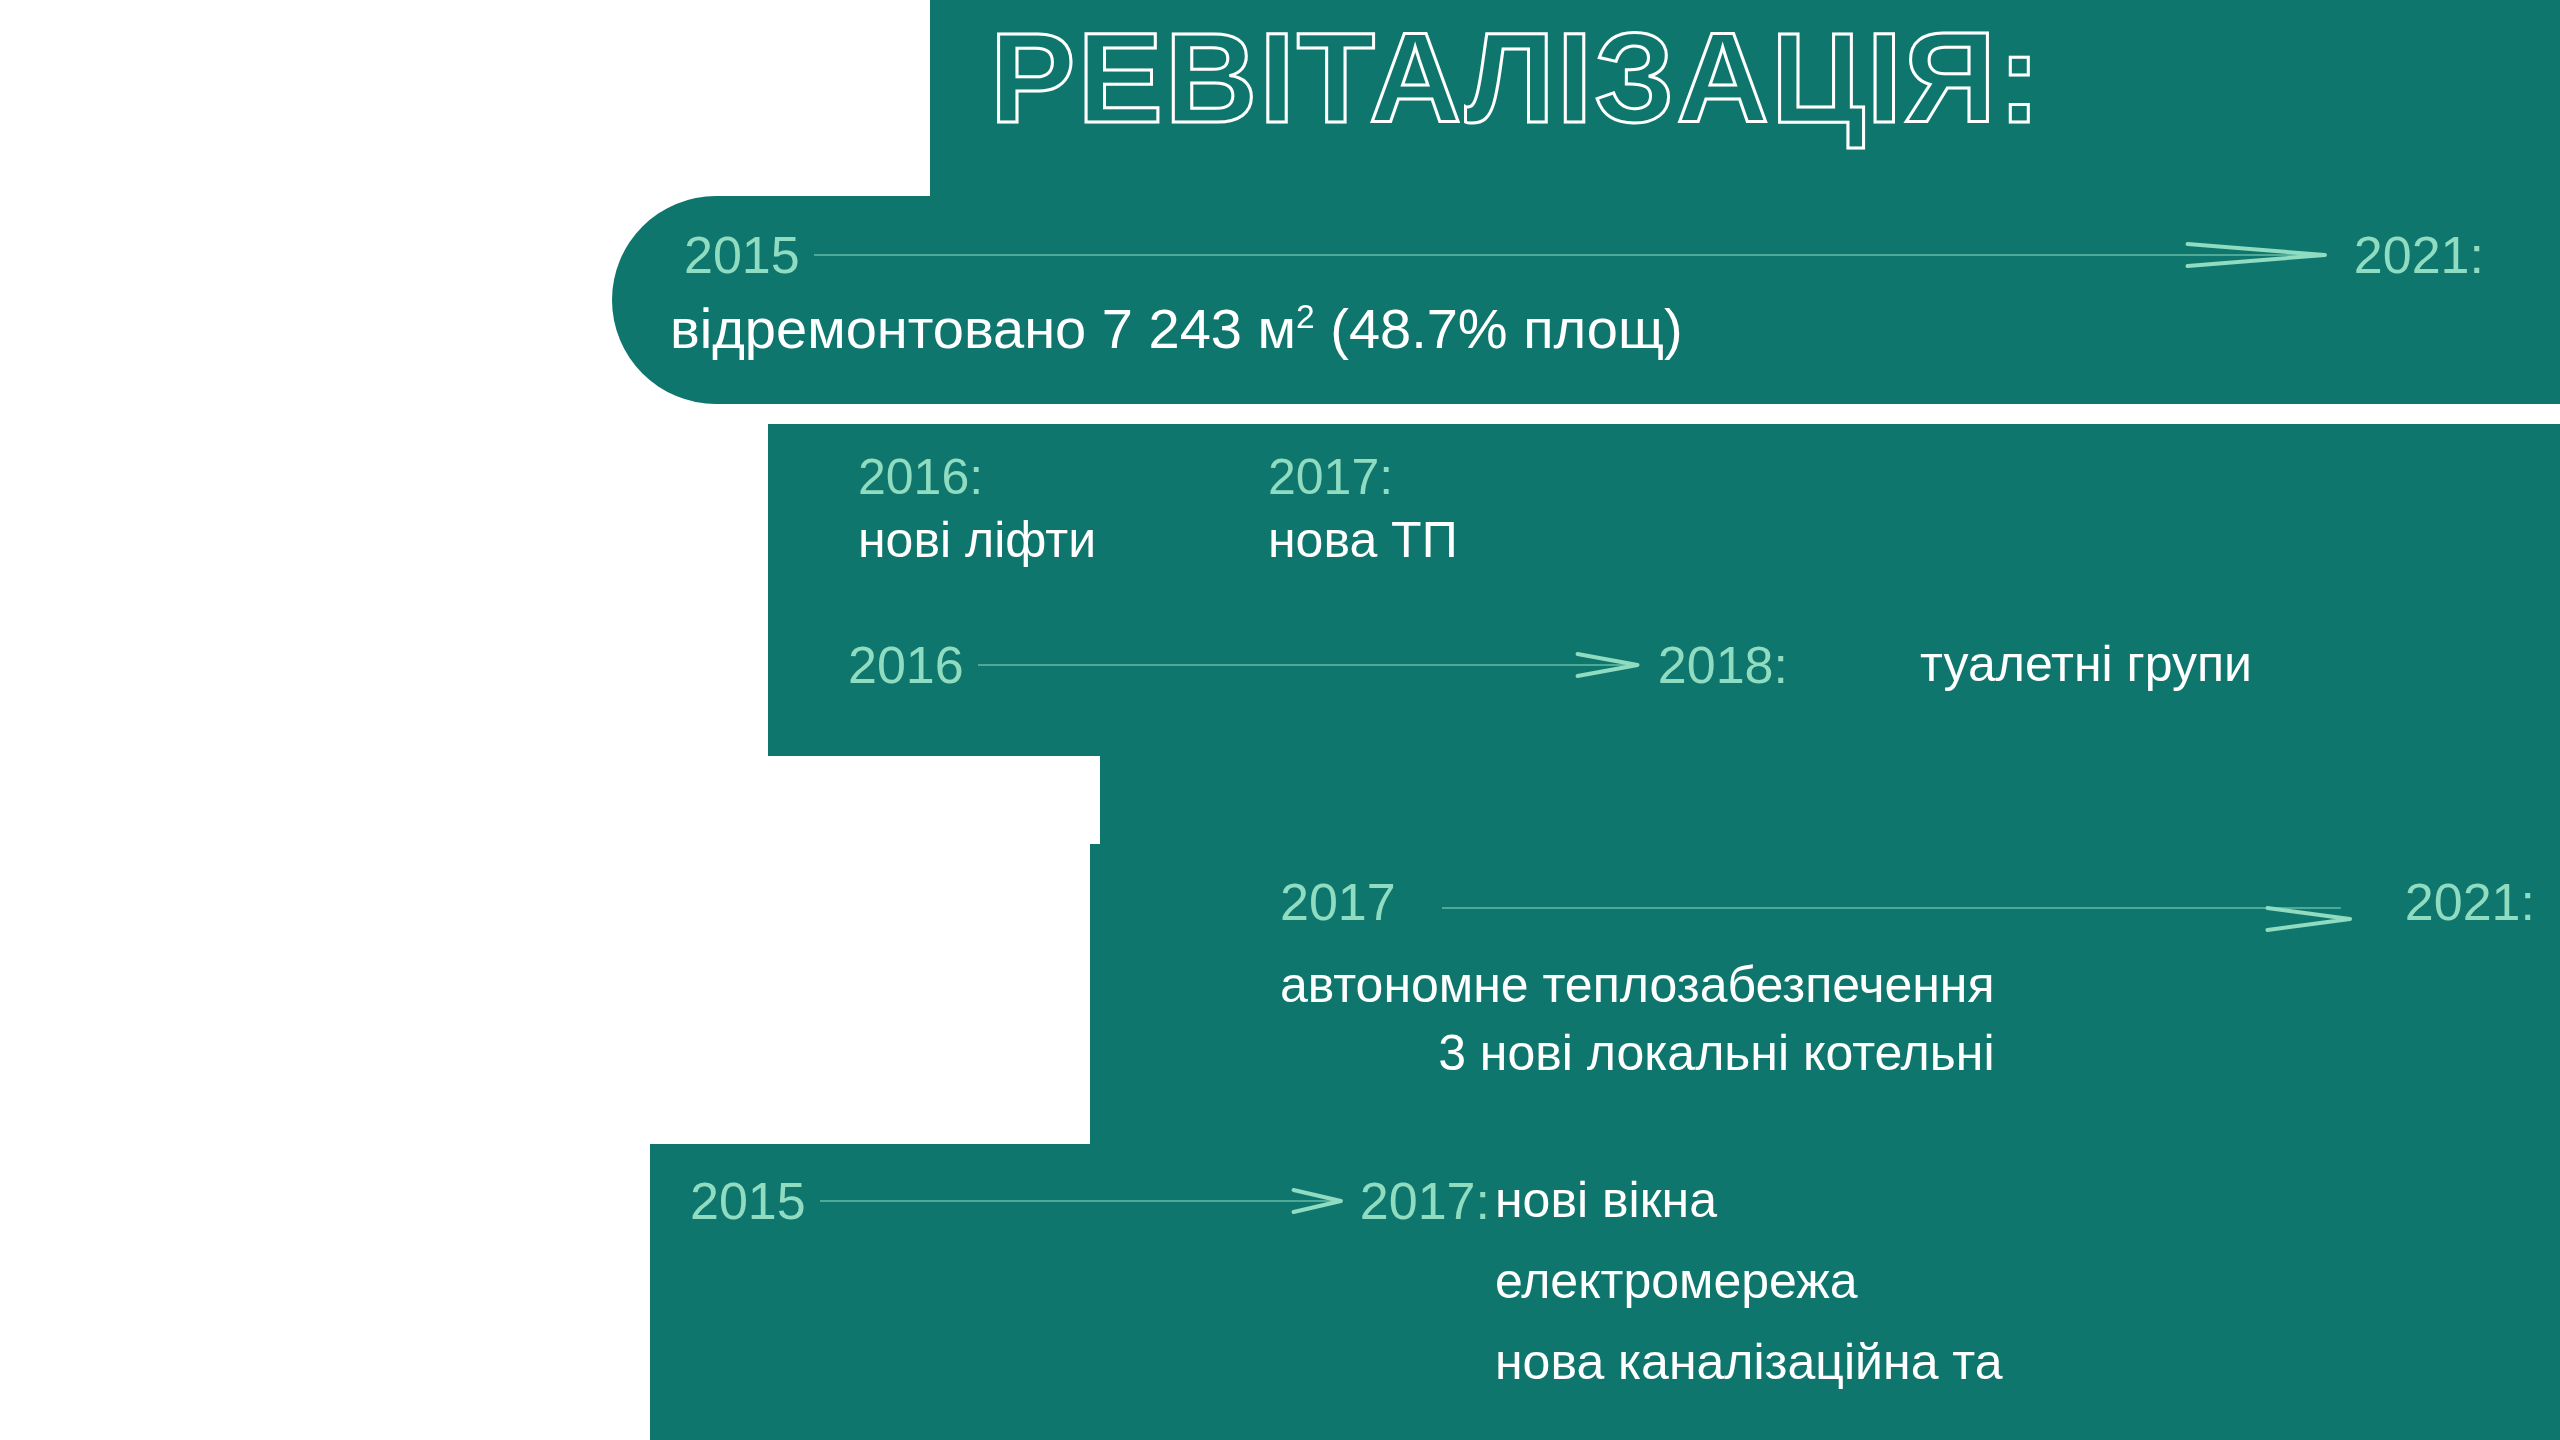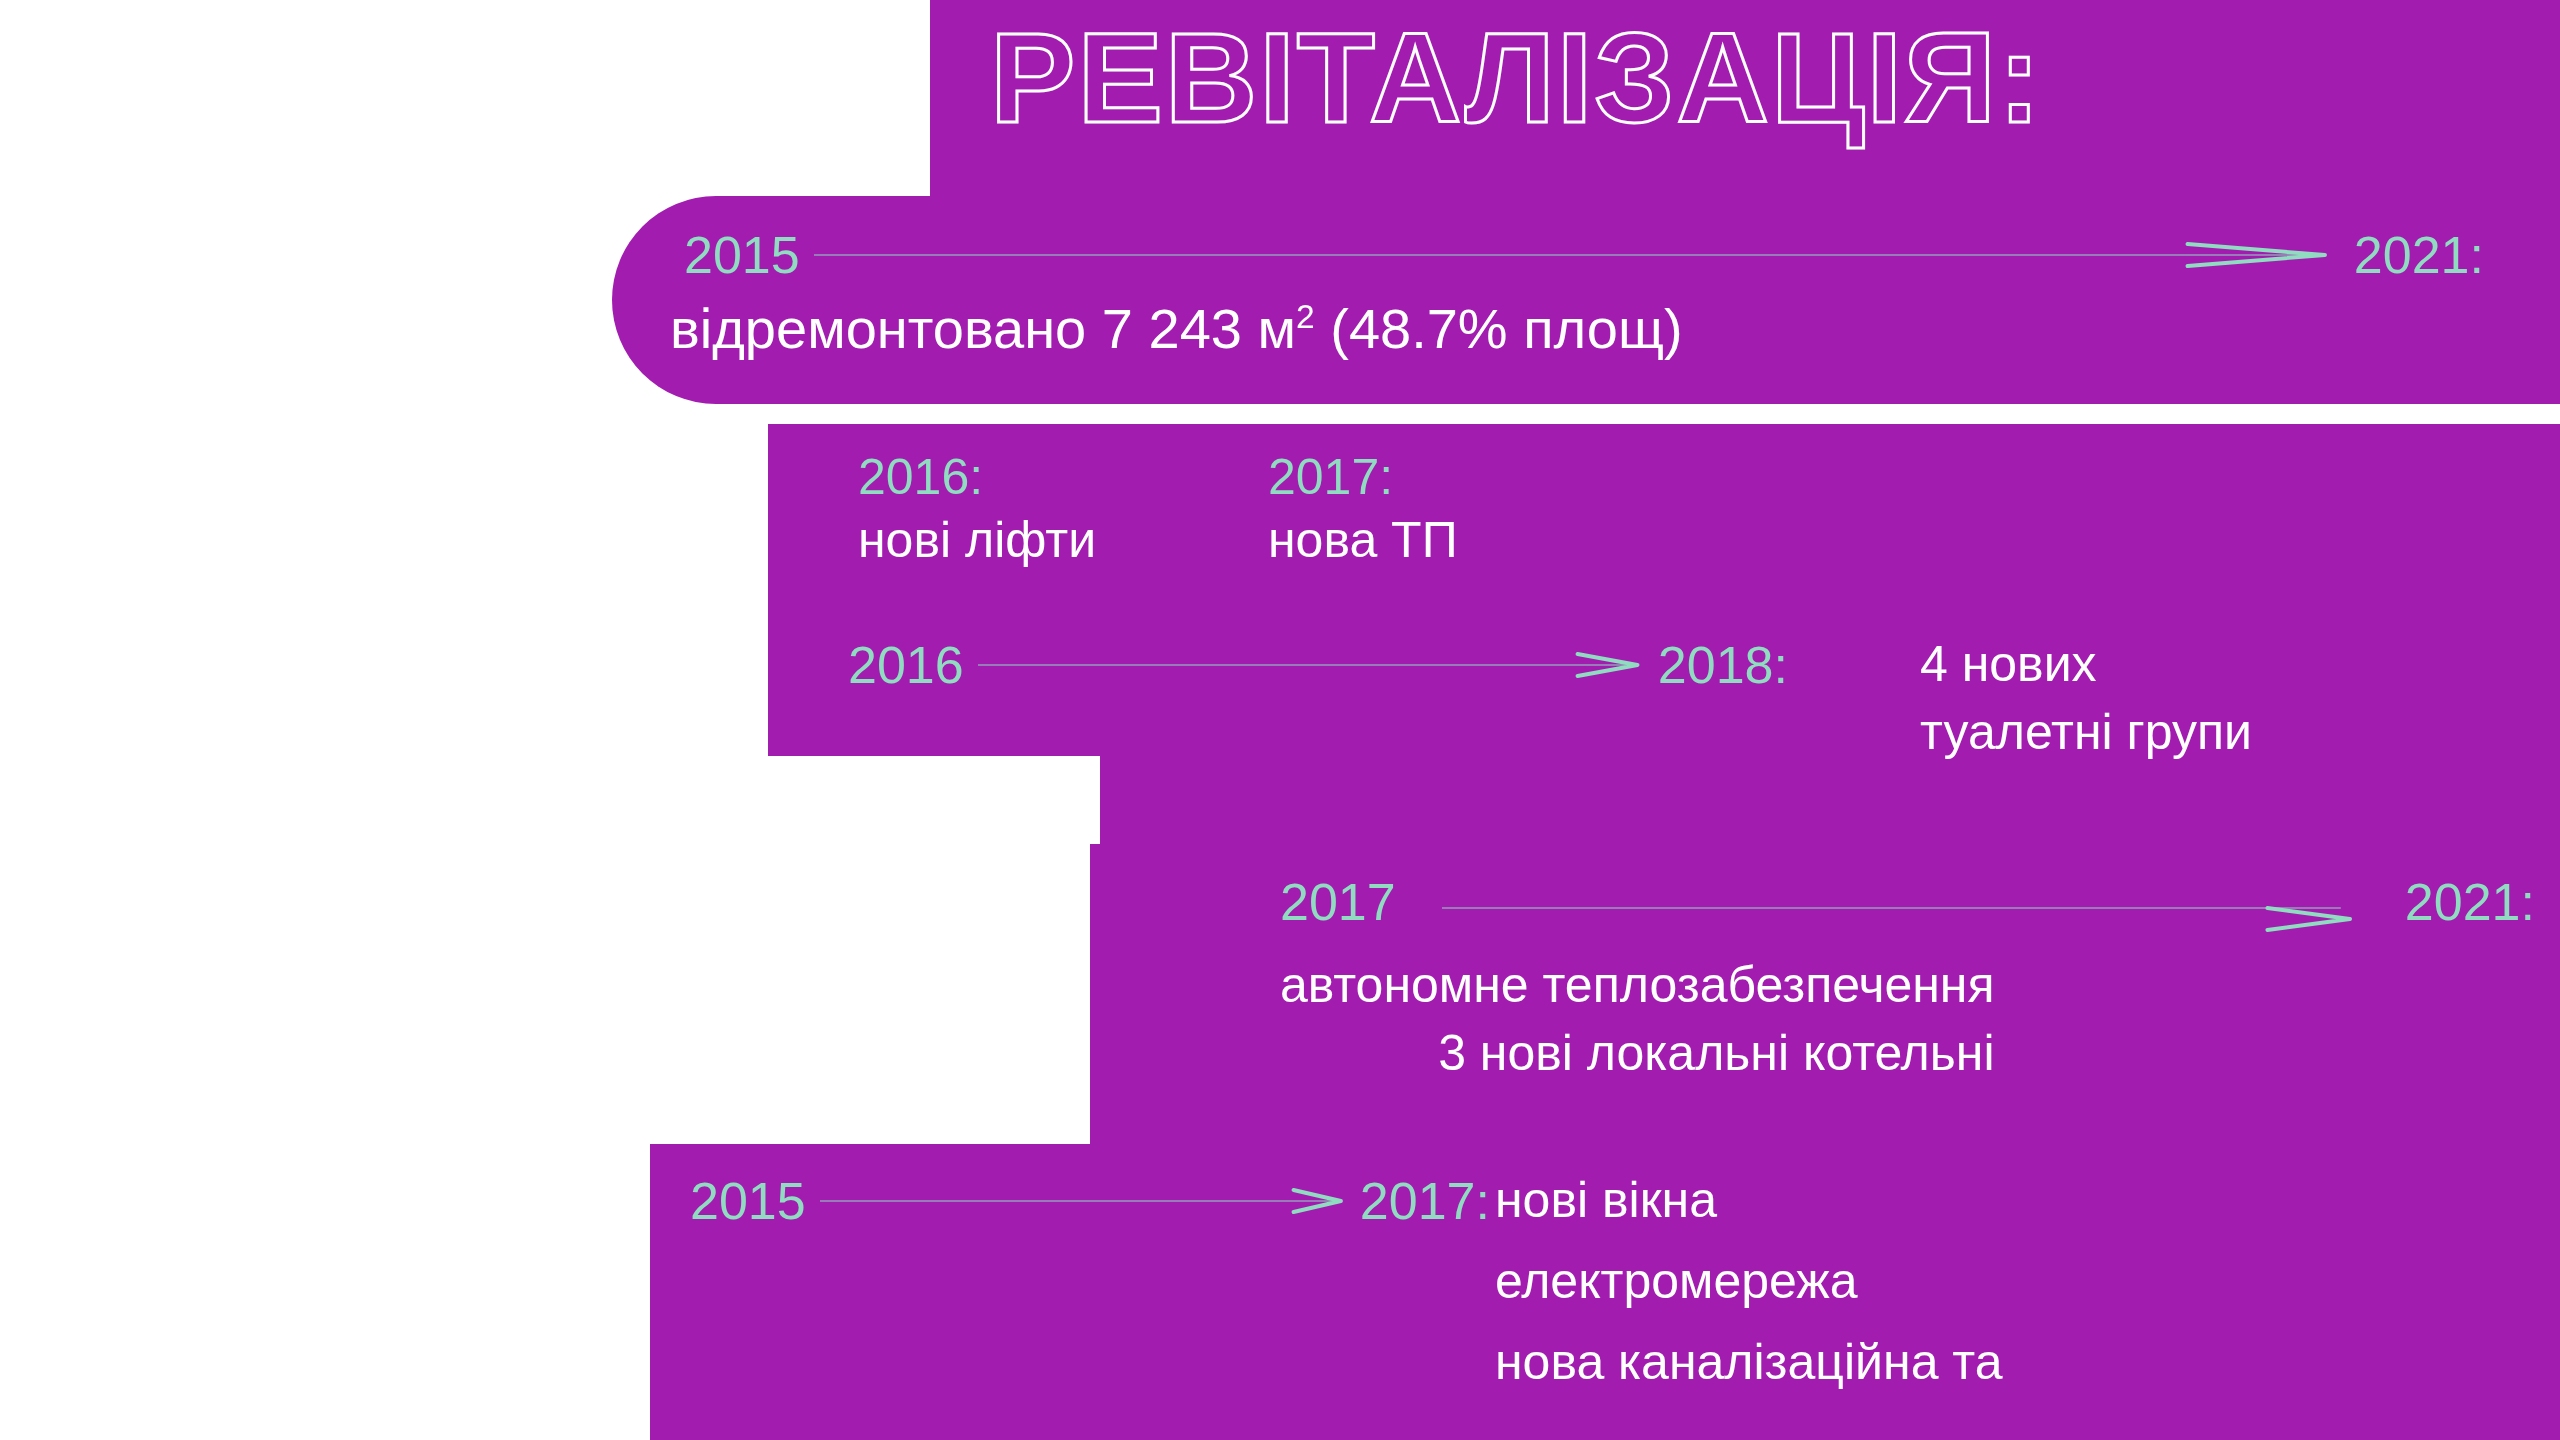--- a/index.html
+++ b/index.html
@@ -17,21 +17,21 @@
 
   .stage {
     position: relative;
     width: 2560px;
     height: 1440px;
     background: #ffffff;
   }
 
   .block {
     position: absolute;
-    background: #a21caf;
+    background: #0f766e;
     box-sizing: border-box;
   }
 
   
   #title-block {
     left: 930px;
     top: 0px;
     width: 1630px;
     height: 196px;
   }
@@ -274,21 +274,20 @@
     <span class="yr">2016</span>
     <span class="arrow-wrap">
       <svg viewBox="0 0 100 40" preserveAspectRatio="none">
         <line x1="0" y1="20" x2="98" y2="20" stroke="#8fdcc0" stroke-width="1.2" vector-effect="non-scaling-stroke"></line>
         <polyline points="90,9 99,20 90,31" fill="none" stroke="#8fdcc0" stroke-width="4" stroke-linecap="round" stroke-linejoin="round" vector-effect="non-scaling-stroke"></polyline>
       </svg>
     </span>
     <span class="yr end">2018:</span>
   </div>
   <div id="row3-right">
-    <div>4 нових</div>
     <div>туалетні групи</div>
   </div>
 
   <div class="block" id="row4-block">
     <div id="row4-line1">
       <span class="yr">2017</span>
       <span class="arrow-wrap">
         <svg viewBox="0 0 100 40" preserveAspectRatio="none">
           <line x1="0" y1="20" x2="98" y2="20" stroke="#8fdcc0" stroke-width="1.2" vector-effect="non-scaling-stroke"></line>
           <polyline points="90,20 99,31 90,42" fill="none" stroke="#8fdcc0" stroke-width="4" stroke-linecap="round" stroke-linejoin="round" vector-effect="non-scaling-stroke"></polyline>

